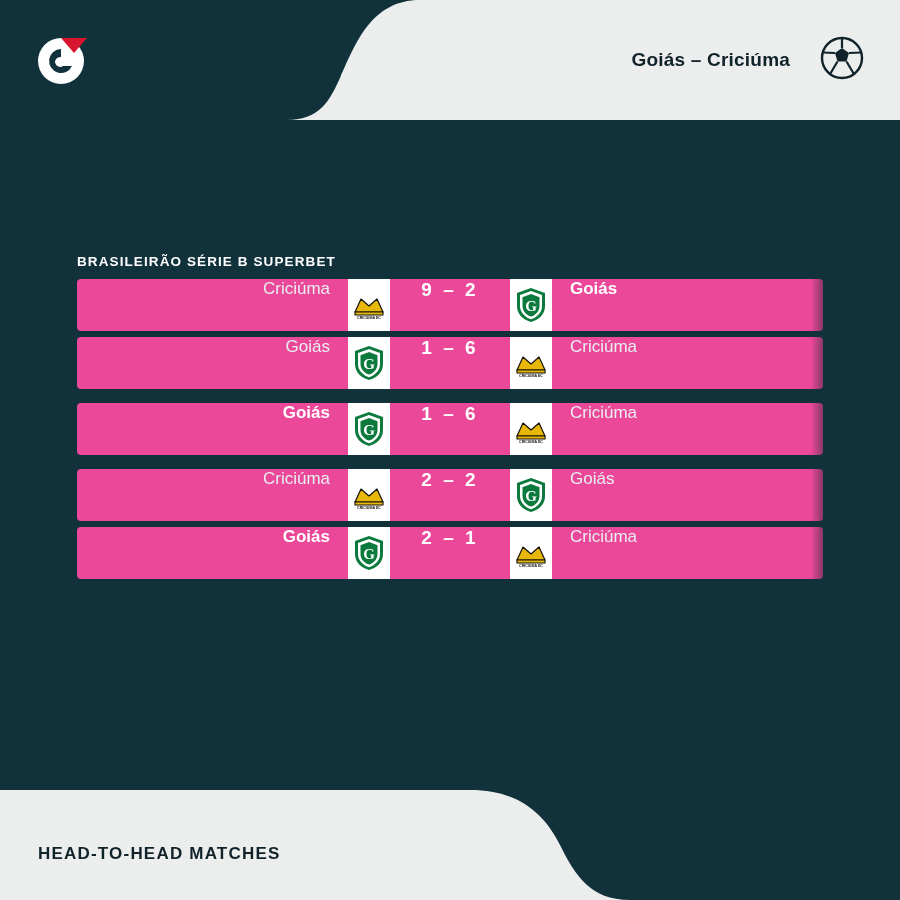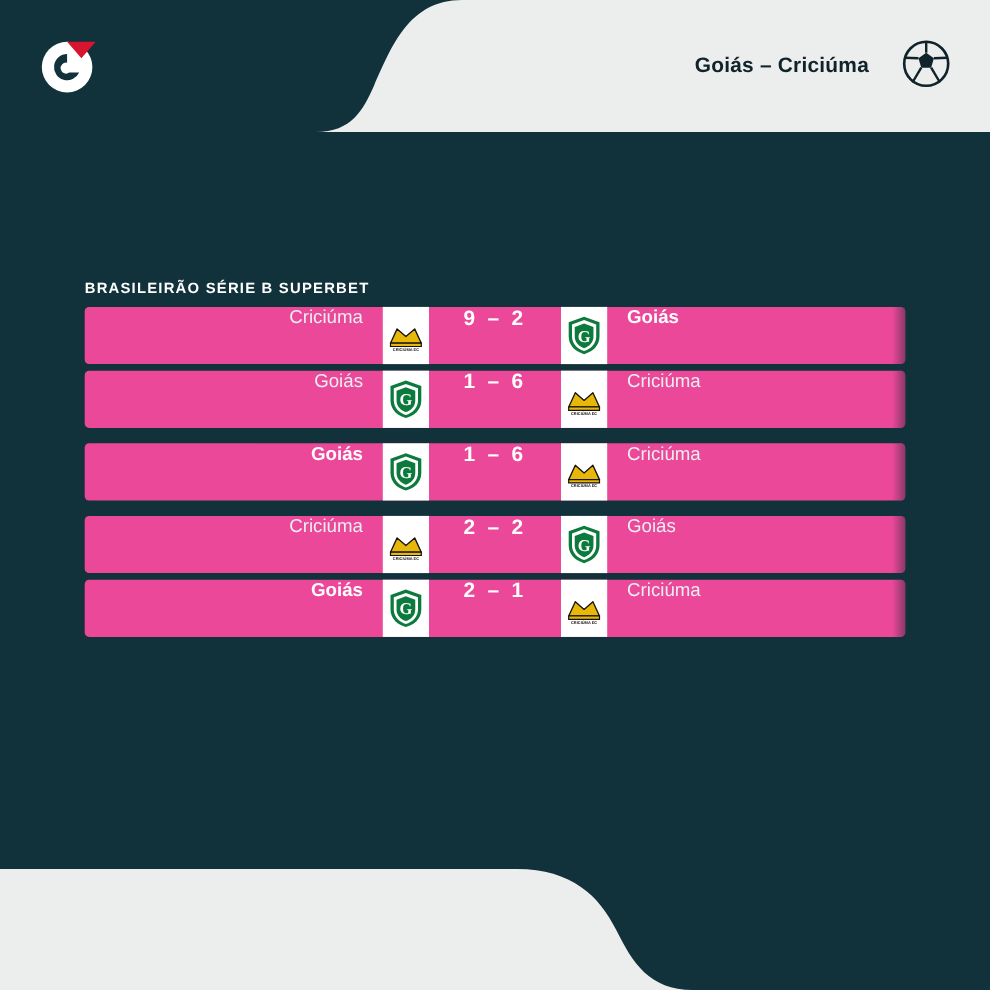--- a/index.html
+++ b/index.html
@@ -324,15 +324,16 @@
               </svg>
             </div>
             <div class="team-away">Criciúma</div>
           </div>
         </div>
       </div>
   </div>
 
   <div class="footer">
     <div class="footer-bg"></div>
+    <div class="footer-label">Head-to-head matches</div>
   </div>
 
 </div>
 
 </body></html>

